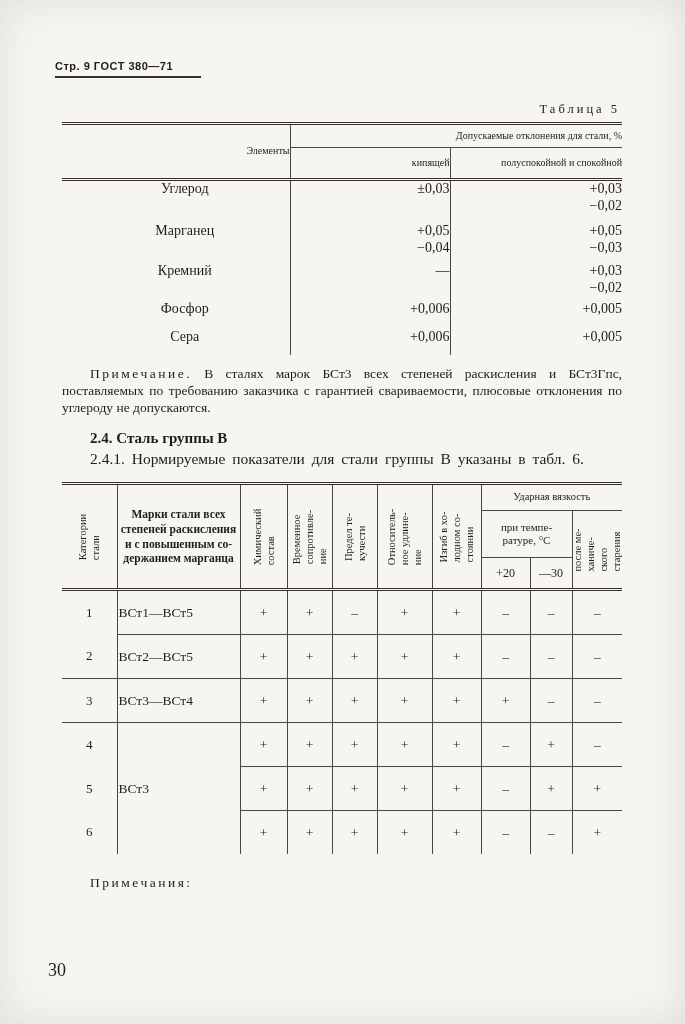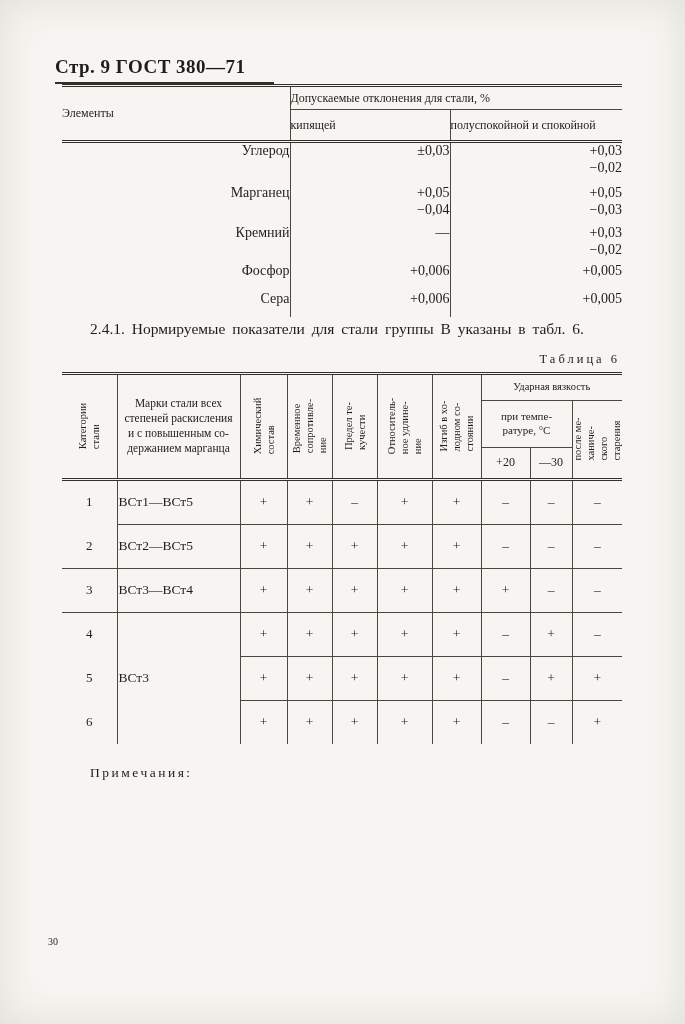--- a/index.html
+++ b/index.html
@@ -14,22 +14,22 @@
     background:var(--paper);
     color:var(--ink);
     font-family:"Liberation Serif", serif;
     overflow:hidden;
   }
   .page{position:relative;width:685px;height:1024px;box-shadow:inset 0 0 40px rgba(60,55,45,.12);}
   .content{margin:0 63px 0 62px;padding-top:56px;width:560px;}
 
   
   .runhead{
-    font-family:Liberation Serif, serif;
-    font-weight:bold;font-size:19px;letter-spacing:.5px;
+    font-family:Liberation Sans, sans-serif;
+    font-weight:bold;font-size:11px;letter-spacing:.5px;
     margin-left:-7px;
     display:inline-block;
     border-bottom:2.5px solid var(--heavy);
     padding:0 28px 4px 0;
   }
 
   .tbl-caption{
     text-align:right;font-size:12.5px;letter-spacing:3px;
     margin:24px 2px 5px 0;
   }
@@ -39,30 +39,30 @@
     border-collapse:collapse;table-layout:fixed;width:560px;
     border-top:3px double var(--heavy);
   }
   table.doc-table th, table.doc-table td{
     padding:0;font-weight:normal;
   }
   .bl{border-left:1px solid var(--line);}
   .bb{border-bottom:1px solid var(--line);}
 
   
-  .t5 thead th{font-size:12px;line-height:1.25;text-align:left;vertical-align:middle;}
+  .t5 thead th{font-size:10px;line-height:1.25;text-align:right;vertical-align:middle;}
   .t5 .t5-group{height:22px;}
   .t5 .t5-sub{height:30px;margin-top:8px;}
   .t5 tbody tr:first-child td{border-top:3px double var(--heavy);}
   .t5 td{
     font-size:14px;vertical-align:top;text-align:right;
     white-space:pre-line;line-height:1.2;
     padding-top:7px;
   }
-  .t5 td.el{text-align:right;padding-left:18px;}
+  .t5 td.el{text-align:center;padding-left:18px;}
   .t5 tr.r1 td{height:42px;} .t5 tr.r2 td{height:40px;} .t5 tr.r3 td{height:38px;}
   .t5 tr.r4 td{height:28px;} .t5 tr.r5 td{height:26px;font-family:Liberation Serif, serif;}
 
   
   .note-par{
     font-size:13.5px;line-height:1.27;text-align:justify;
     text-indent:28px;margin:10px 0 0 0;
   }
   .spaced{letter-spacing:2.5px;}
   .sec-head{
@@ -74,50 +74,51 @@
   }
 
   
   .t6 thead th{font-size:10.5px;line-height:1.2;text-align:center;vertical-align:middle;}
   .t6 .rot{position:relative;}
   .t6 .rot .rot-text{
     position:absolute;left:50%;top:50%;
     transform:translate(-50%,-50%) rotate(-90deg);
     white-space:pre;text-align:left;font-size:10.5px;line-height:1.25;
   }
-  .t6 .grades-th{white-space:pre-line;font-size:11.5px;line-height:1.3;}
+  .t6 .grades-th{white-space:pre-line;font-size:11.5px;line-height:1.3;font-weight:bold;}
   .t6 .row-impact th{height:25px;}
   .t6 .row-attemp .attemp{height:46px;white-space:pre-line;font-size:11px;}
   .t6 .row-pm th{height:30px;font-size:12px;}
   .t6 tbody tr:first-child td{border-top:3px double var(--heavy);}
   .t6 tbody tr + tr td{border-top:1px solid var(--line);}
   .t6 tbody td.nt{border-top:none;}
   .t6 td{
     font-size:13.5px;text-align:center;vertical-align:middle;height:43px;
   }
   .t6 td.cat{font-size:13px;}
   .t6 td.grade{text-align:left;padding-left:1px;}
 
   .notes-block{margin-top:20px;font-size:13.5px;line-height:1.3;}
   .notes-block .lbl{text-indent:28px;}
   .notes-block .item{text-indent:28px;text-align:justify;}
   .pageno{
-    position:absolute;left:48px;top:936px;font-size:10px;
+    position:absolute;left:48px;top:960px;font-size:18px;
   }
 </style>
 </head>
 <body>
 
 <div class="page">
   <div class="content">
 
     <div>
       <span class="runhead">Стр. 9 ГОСТ 380—71</span>
     </div>
 
+    <div class="tbl-caption">Таблица 5</div>
 
     <table class="doc-table t5">
       <colgroup>
           <col style="width:228px">
           <col style="width:160px">
           <col style="width:172px">
         </colgroup>
       <thead>
         <tr>
           <th rowspan="2">Элементы</th>
@@ -154,24 +155,25 @@
           <td class="bl">+0,005</td>
         </tr>
         <tr class="r5">
           <td class="el">Сера</td>
           <td class="bl">+0,006</td>
           <td class="bl">+0,005</td>
         </tr>
       </tbody>
     </table>
 
-
+    <p class="note-par"><span class="spaced">Примечание.</span> <span>В сталях марок БСт3 всех степеней раскисления и БСт3Гпс, поставляемых по требованию заказчика с гарантией свариваемости, плюсовые отклонения по углероду не допускаются.</span></p>
+
+    <p class="sec-head">2.4. Сталь группы В</p>
     <p class="sec-par">2.4.1. Нормируемые показатели для стали группы В указаны в табл. 6.</p>
 
-    <div class="tbl-caption second">Таблица 6</div>
 
     <table class="doc-table t6">
       <colgroup>
         <col style="width:55px">
           <col style="width:123px">
           <col style="width:47px">
           <col style="width:45px">
           <col style="width:45px">
         <col style="width:55px">
           <col style="width:49px">

